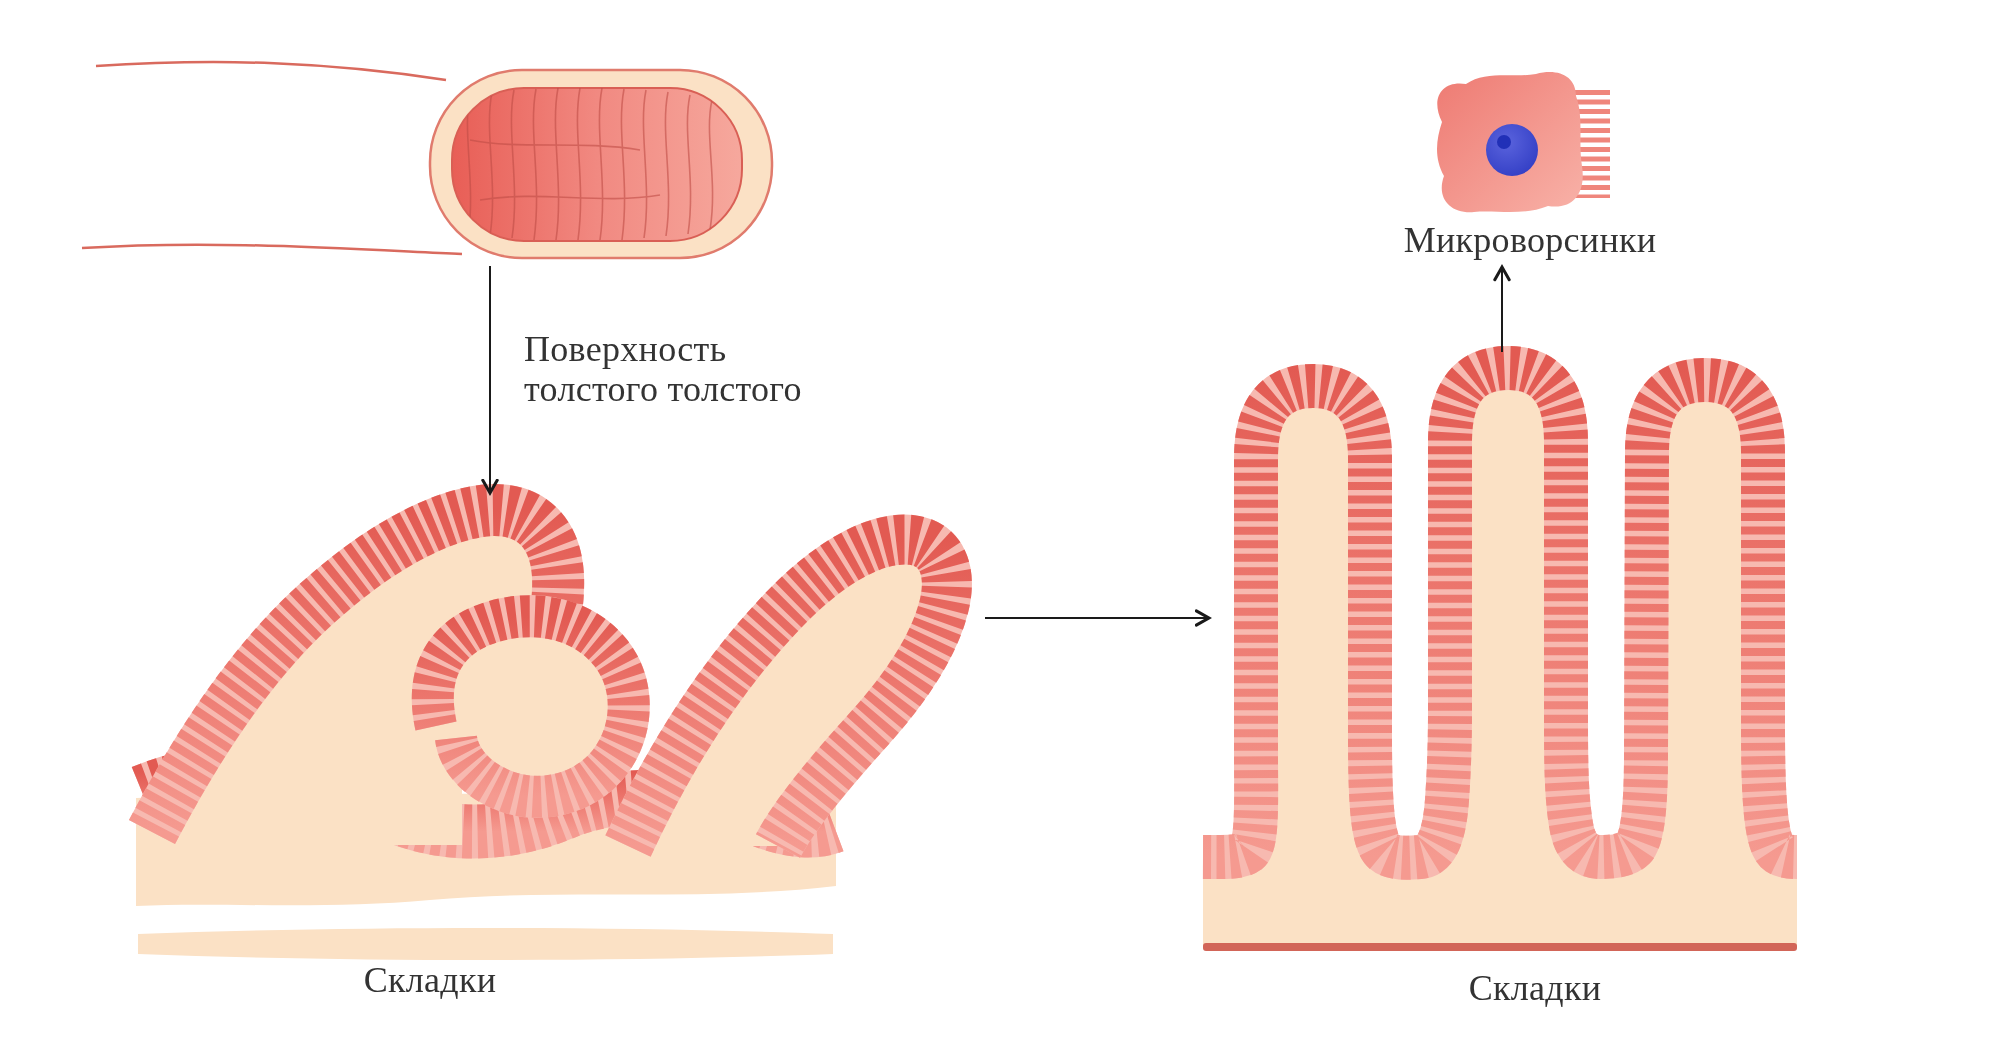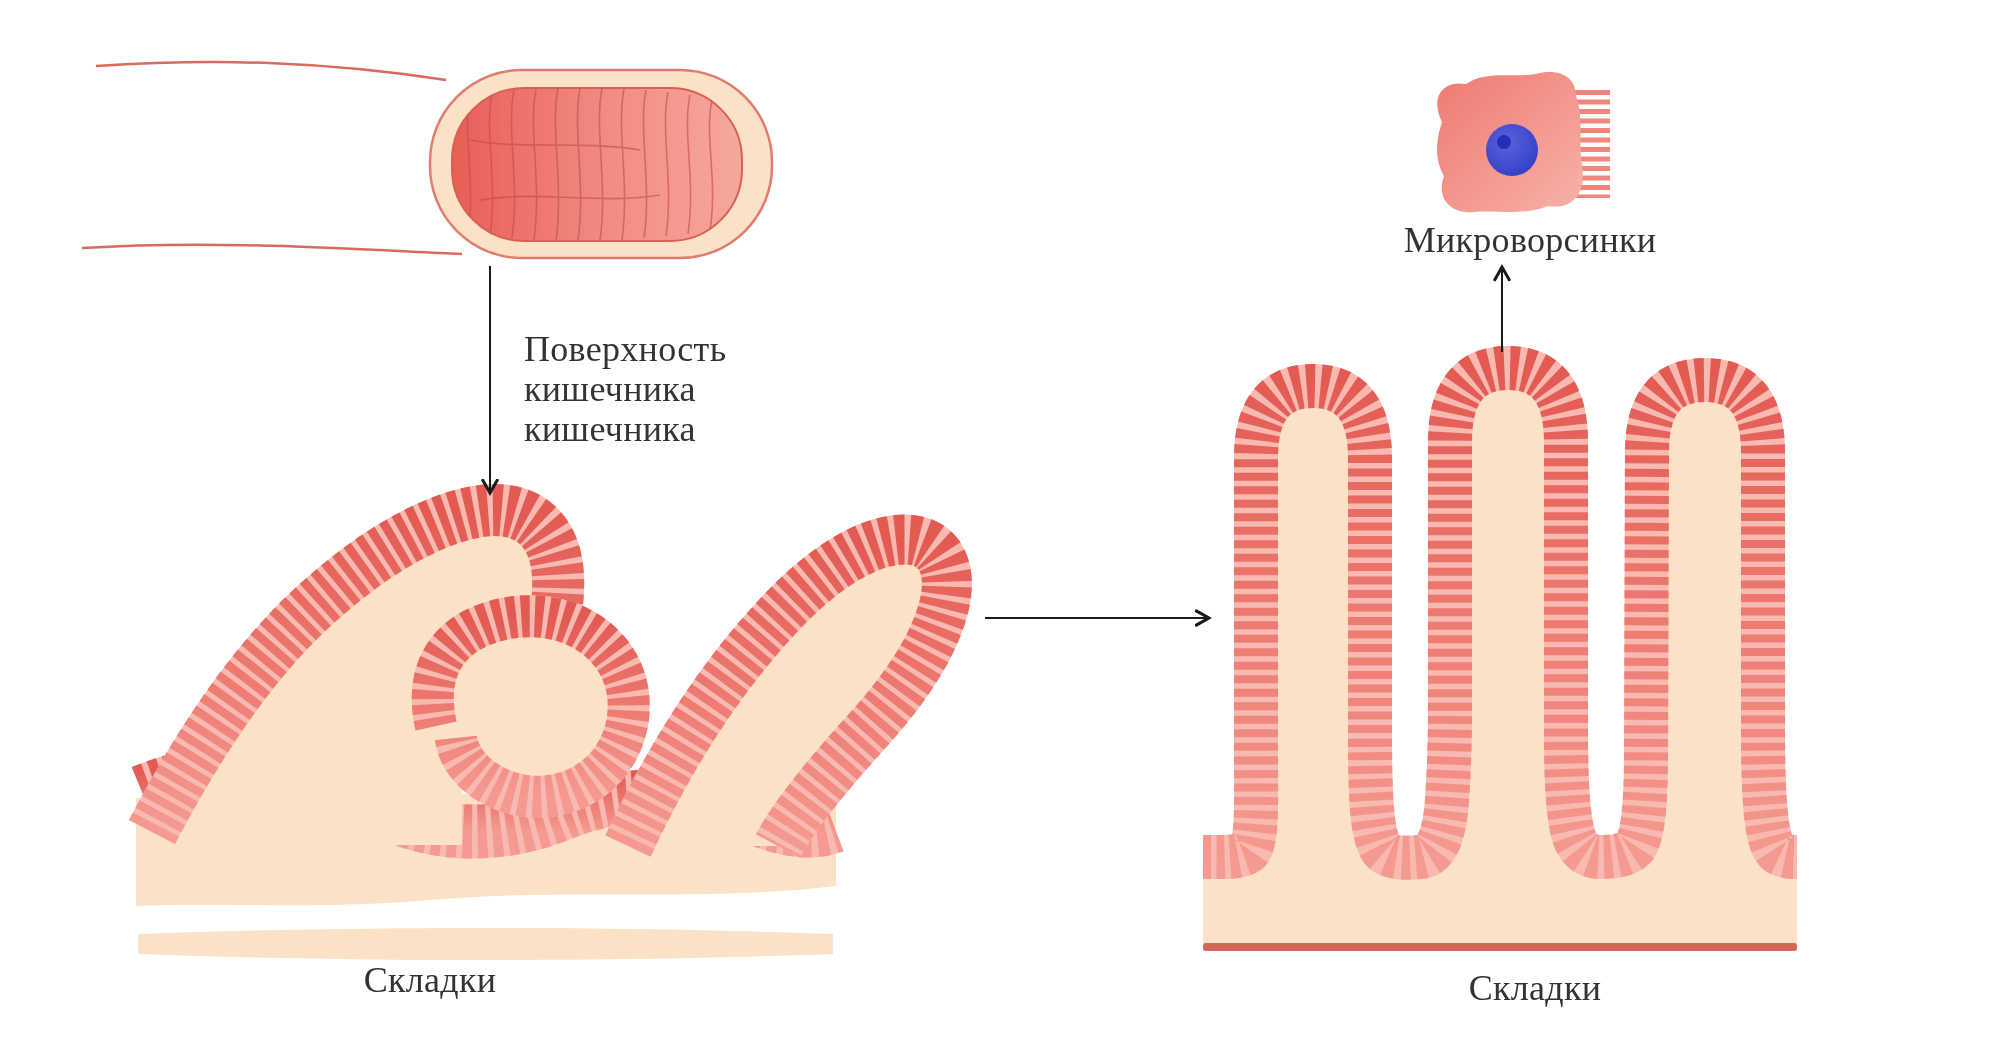--- a/index.html
+++ b/index.html
@@ -114,21 +114,21 @@
       <circle cx="1504" cy="142" r="7" fill="#1c2bb4" opacity="0.9"></circle>
     </g>
 
     <path d="M 490 266 L 490 492" fill="none" stroke="#1a1a1a" stroke-width="2" marker-end="url(#arrowhead)"></path>
     <path d="M 985 618 L 1208 618" fill="none" stroke="#1a1a1a" stroke-width="2" marker-end="url(#arrowhead)"></path>
     <path d="M 1502 352 L 1502 268" fill="none" stroke="#1a1a1a" stroke-width="2" marker-end="url(#arrowhead)"></path>
   </svg>
 
   <div class="label" style="left:524px; top:302px; width:340px;margin-top:27px;">
     <span style="display:block;">Поверхность</span>
-    <span style="display:block;">кишечника кишечника</span>
+    <span style="display:block;">толстого толстого</span>
   </div>
 
   <div class="label center" style="left:320px; top:960px; width:220px;">Складки</div>
 
   <div class="label center" style="left:1415px; top:968px; width:240px;">Складки</div>
 
   <div class="label center" style="left:1370px; top:220px; width:320px;">Микроворсинки</div>
 
 </div>
 

